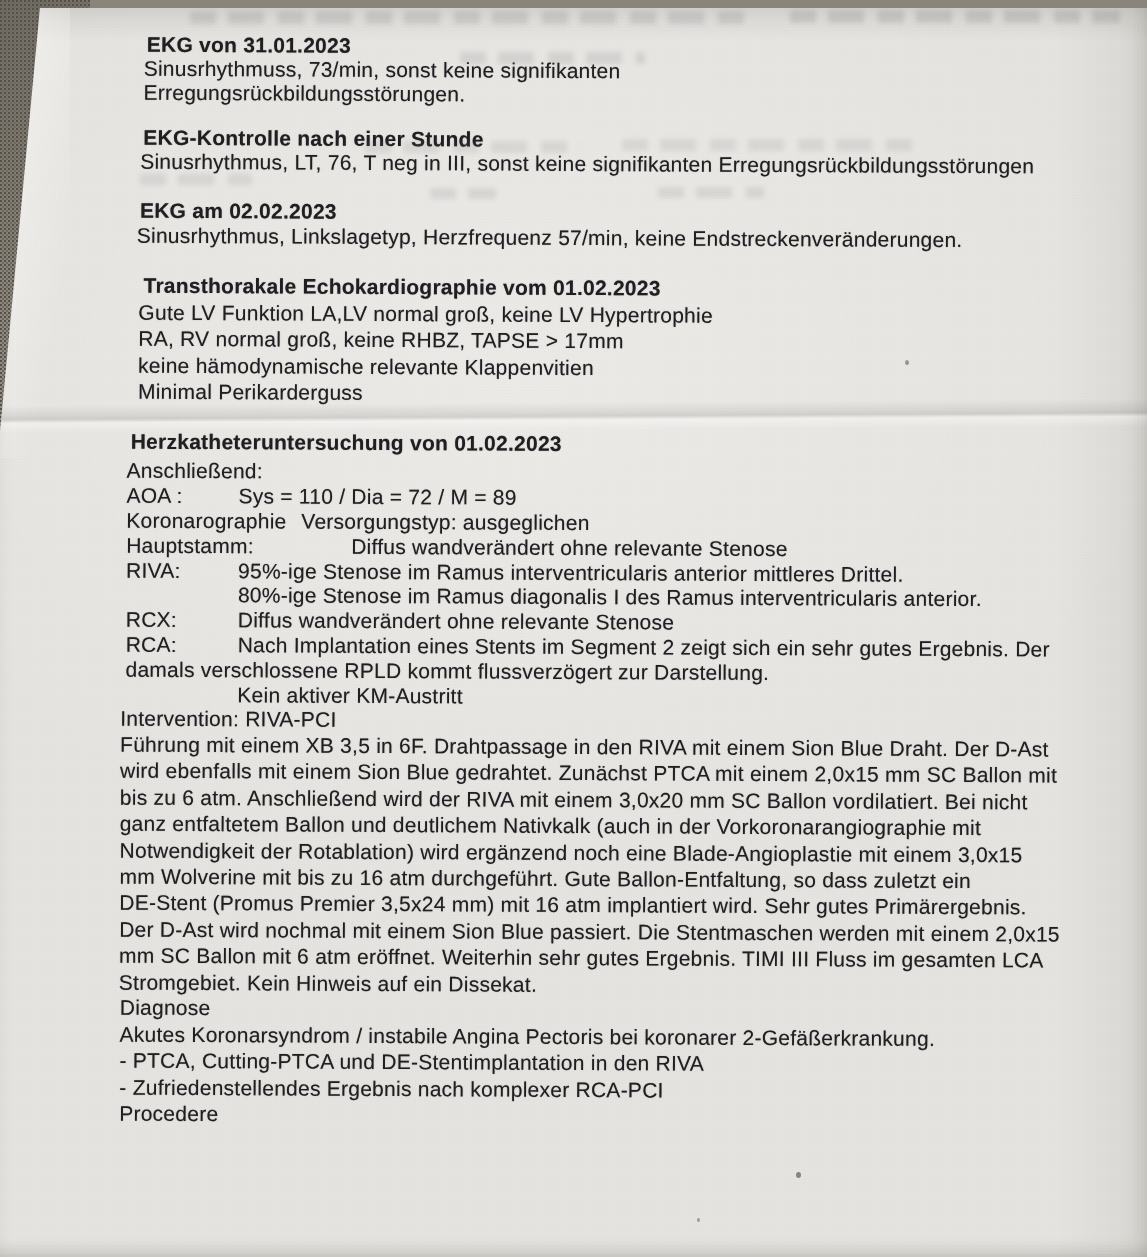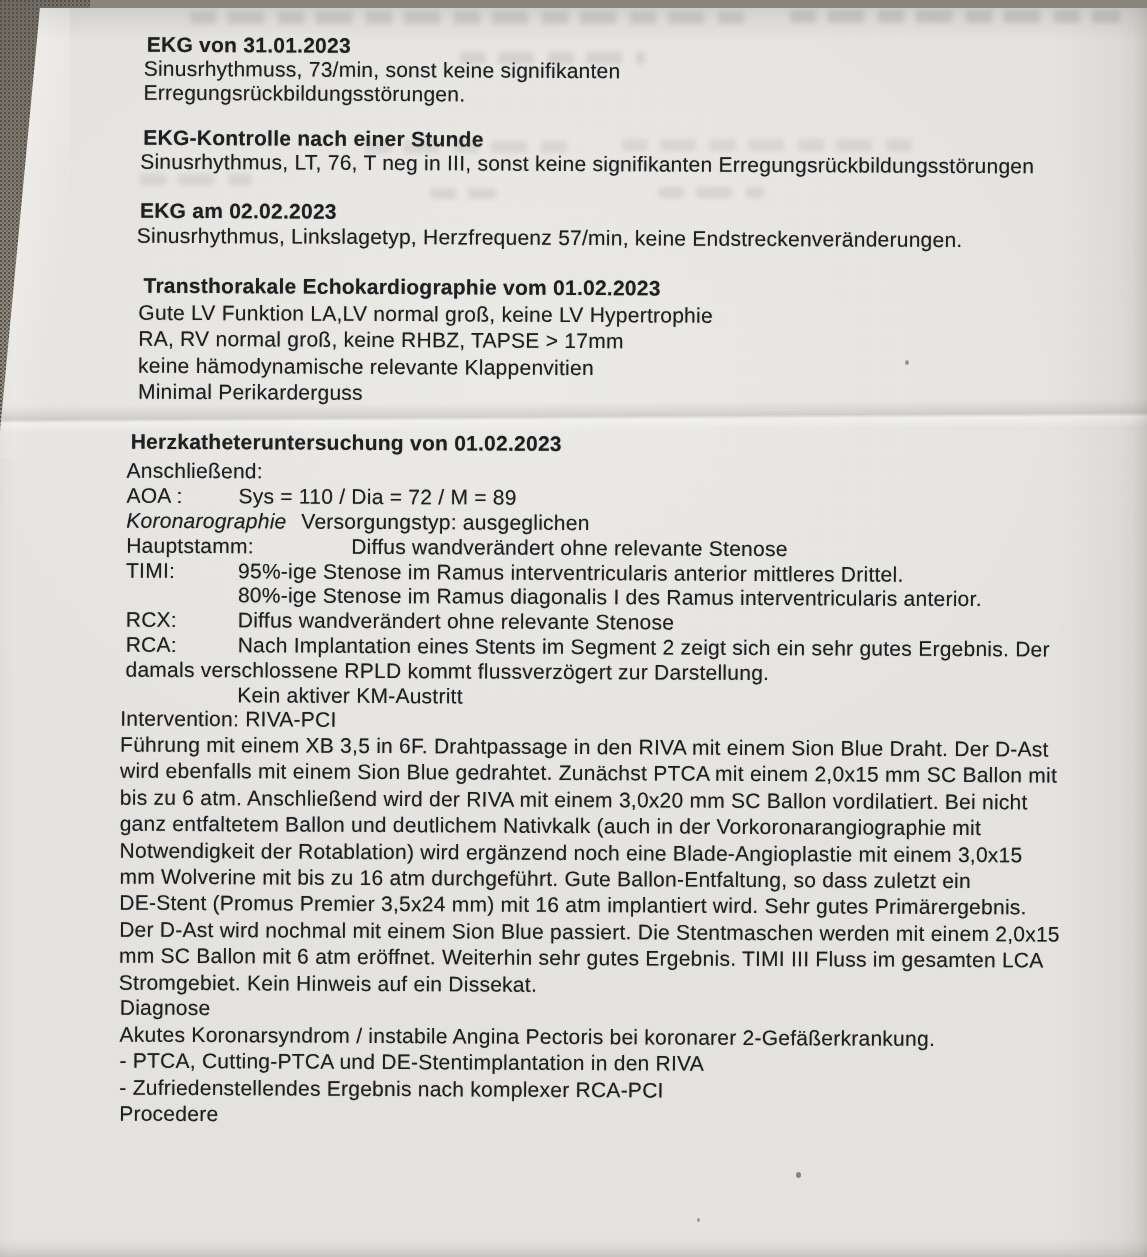--- a/index.html
+++ b/index.html
@@ -71,21 +71,21 @@
   .s4{left:129px;top:421px;line-height:24.9px;}
   .s4 .heading{margin-bottom:4px;}
   .s5{left:124px;top:698px;line-height:24px;}
   .s6{left:124px;top:723px;line-height:26.4px;}
   .s7{left:125px;top:986px;line-height:26.5px;}
   .ind2{padding-left:3px;}
   .ind4{padding-left:4px;}
   .ind5{padding-left:5px;}
   .lbl{display:inline-block;}
   .w112{width:112px;}
-  .w175{width:175px;font-style:italic;}
+  .w175{width:175px;}
   .w225{width:225px;}
 
   
   .ghost{
     position:absolute;border-radius:2px;filter:blur(2.6px);
     background:repeating-linear-gradient(90deg,
       rgba(104,104,112,0.85) 0 26px, rgba(104,104,112,0) 26px 38px,
       rgba(104,104,112,0.85) 38px 74px, rgba(104,104,112,0) 74px 88px);
     pointer-events:none;
   }
@@ -125,21 +125,21 @@
       <div class="line">keine hämodynamische relevante Klappenvitien</div>
       <div class="line">Minimal Perikarderguss</div>
     </div>
 
     <div class="sec s4">
       <div class="heading ind4">Herzkatheteruntersuchung von 01.02.2023</div>
       <div class="line"><span class="lbl">Anschließend:</span><span class="val"></span></div>
       <div class="line"><span class="lbl w112">AOA :</span><span class="val">Sys = 110 / Dia = 72 / M = 89</span></div>
       <div class="line"><span class="lbl w175">Koronarographie</span><span class="val">Versorgungstyp: ausgeglichen</span></div>
       <div class="line"><span class="lbl w225">Hauptstamm:</span><span class="val">Diffus wandverändert ohne relevante Stenose</span></div>
-      <div class="line"><span class="lbl w112">TIMI:</span><span class="val">95%-ige Stenose im Ramus interventricularis anterior mittleres Drittel.</span></div>
+      <div class="line"><span class="lbl w112">RIVA:</span><span class="val">95%-ige Stenose im Ramus interventricularis anterior mittleres Drittel.</span></div>
       <div class="line"><span class="lbl w112"></span><span class="val">80%-ige Stenose im Ramus diagonalis I des Ramus interventricularis anterior.</span></div>
       <div class="line"><span class="lbl w112">RCX:</span><span class="val">Diffus wandverändert ohne relevante Stenose</span></div>
       <div class="line"><span class="lbl w112">RCA:</span><span class="val">Nach Implantation eines Stents im Segment 2 zeigt sich ein sehr gutes Ergebnis. Der</span></div>
       <div class="line"><span class="lbl">damals verschlossene RPLD kommt flussverzögert zur Darstellung.</span><span class="val"></span></div>
       <div class="line"><span class="lbl w112"></span><span class="val">Kein aktiver KM-Austritt</span></div>
     </div>
 
     <div class="sec s5">
       <div class="line">Intervention: RIVA-PCI</div>
     </div>

